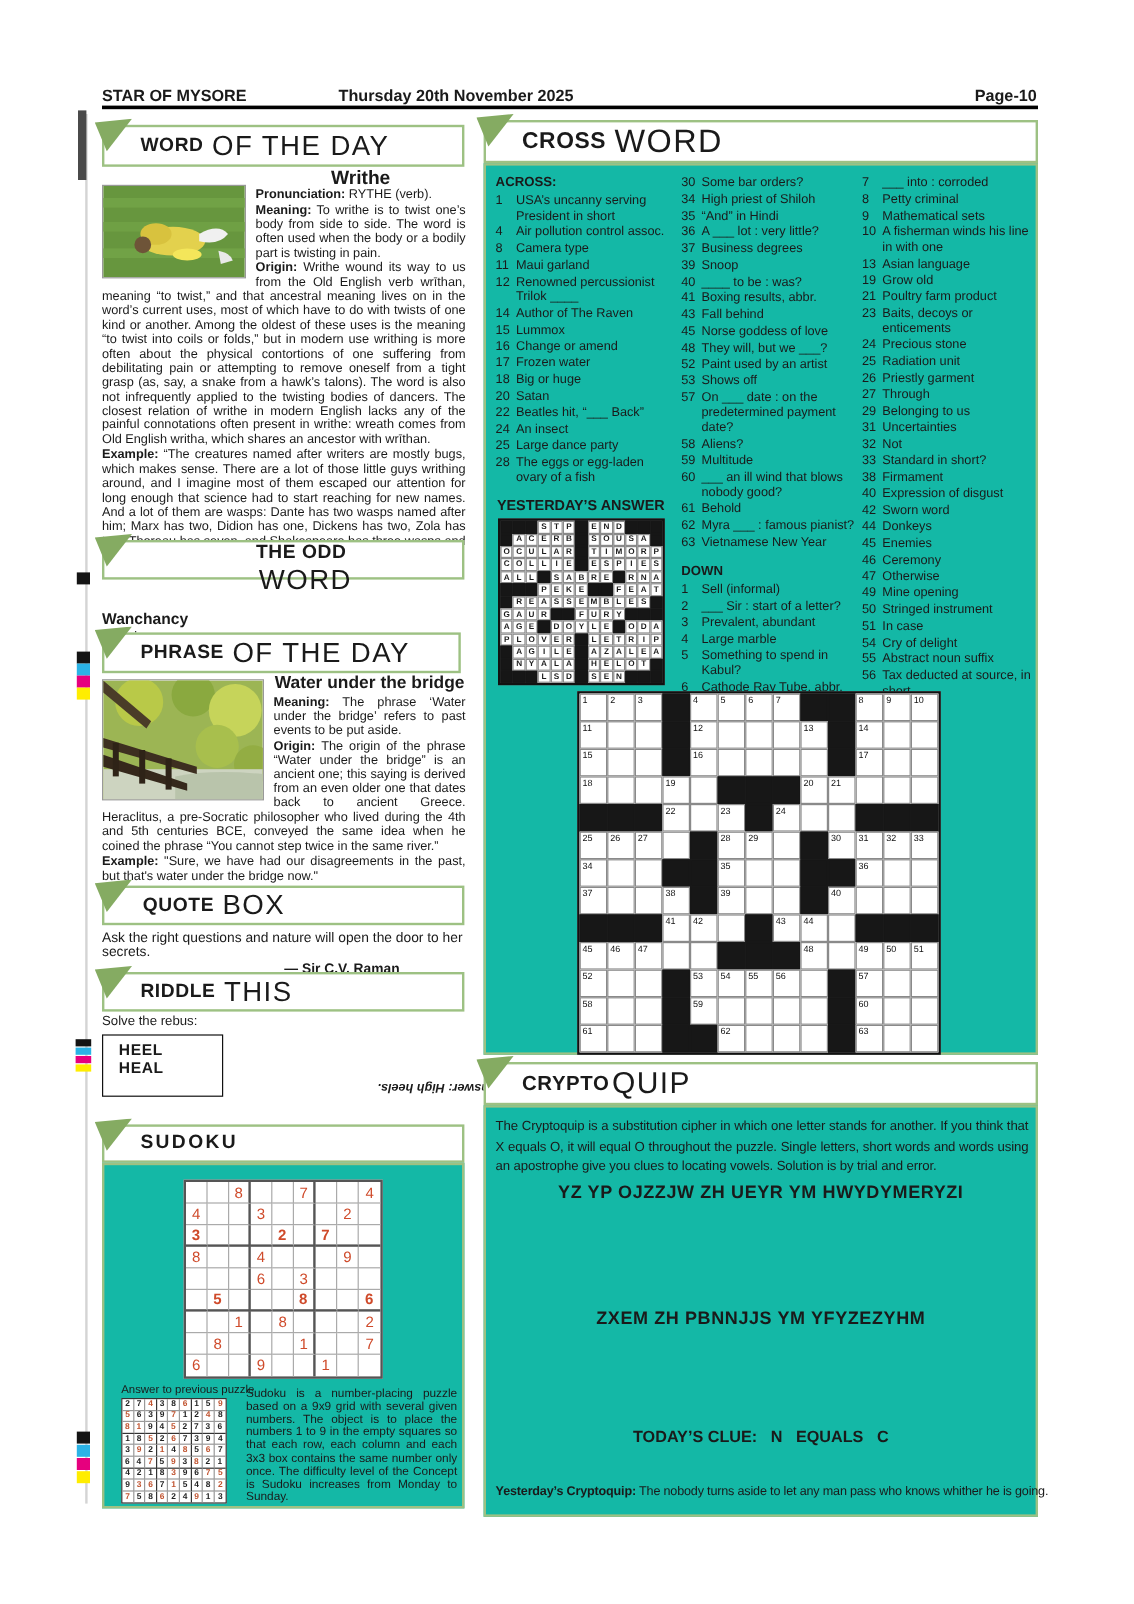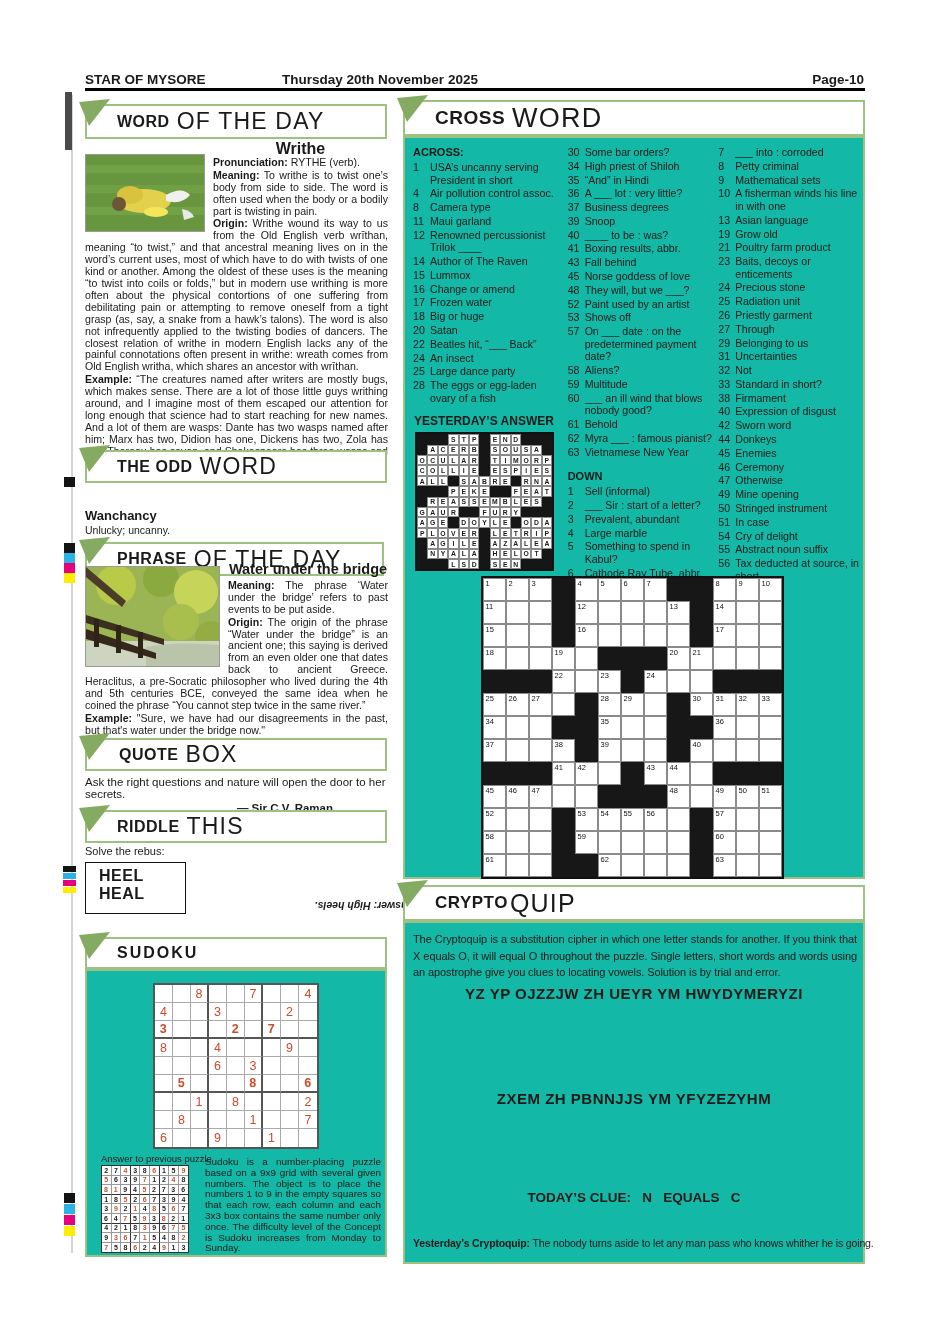--- a/index.html
+++ b/index.html
@@ -51,21 +51,21 @@
   .sc.vr{border-right:2px solid #555;} .sc.hb{border-bottom:2px solid #555;}
   .sc:nth-child(9n){border-right:none;} .sc:nth-child(n+73){border-bottom:none;}
   #sud-ans{display:grid;grid-template-columns:repeat(9,9.6px);grid-auto-rows:9.6px;border:1.5px solid #333;background:#fff;}
   .ma{box-sizing:border-box;border-right:.5px solid #999;border-bottom:.5px solid #999;font-size:7px;font-weight:bold;
       display:flex;align-items:center;justify-content:center;color:#222;}
   .ma.red{color:#c0532f;}
   .ma.vr{border-right:1.5px solid #333;} .ma.hb{border-bottom:1.5px solid #333;}
   .ma:nth-child(9n){border-right:none;} .ma:nth-child(n+73){border-bottom:none;}
   
   #rebus-box{position:absolute;left:0;top:17px;width:101px;height:52px;border:1.5px solid #111;box-sizing:border-box;
-             font-size:16px;font-weight:bold;padding:4px 0 0 13px;letter-spacing:.5px;}
+             font-size:13px;font-weight:bold;padding:4px 0 0 13px;letter-spacing:.5px;}
   #riddle-answer{position:absolute;left:150px;top:55px;width:180px;transform:rotate(180deg);
                  font-size:10.5px;font-weight:bold;font-style:italic;text-align:left;}
   
   .cq-intro{font-size:11px;line-height:16.5px;text-align:justify;letter-spacing:-.1px;}
   .cq-line{width:100%;text-align:center;font-size:15px;font-weight:bold;letter-spacing:.5px;}
   .cq-clue{width:100%;text-align:center;font-size:13.5px;font-weight:bold;}
   .cq-yest{font-size:10.5px;letter-spacing:-.15px;white-space:nowrap;}
   
   .pm{position:absolute;}
 </style>
@@ -114,33 +114,33 @@
     <ellipse cx="70" cy="57" rx="12" ry="5" fill="#f4e65a"></ellipse>
   </svg>
   <div class="wtitle">Writhe</div>
   <p><b>Pronunciation:</b> <span>RYTHE (verb).</span></p>
   <p><b>Meaning:</b> <span>To writhe is to twist one’s body from side to side. The word is often used when the body or a bodily part is twisting in pain.</span></p>
   <p><b>Origin:</b> <span>Writhe wound its way to us from the Old English verb wrīthan, meaning “to twist,” and that ancestral meaning lives on in the word’s current uses, most of which have to do with twists of one kind or another. Among the oldest of these uses is the meaning “to twist into coils or folds,” but in modern use writhing is more often about the physical contortions of one suffering from debilitating pain or attempting to remove oneself from a tight grasp (as, say, a snake from a hawk’s talons). The word is also not infrequently applied to the twisting bodies of dancers. The closest relation of writhe in modern English lacks any of the painful connotations often present in writhe: wreath comes from Old English writha, which shares an ancestor with wrīthan.</span></p>
   <p><b>Example:</b> <span>“The creatures named after writers are mostly bugs, which makes sense. There are a lot of those little guys writhing around, and I imagine most of them escaped our attention for long enough that science had to start reaching for new names. And a lot of them are wasps: Dante has two wasps named after him; Marx has two, Didion has one, Dickens has two, Zola has two, Thoreau has seven, and Shakespeare has three wasps and a bacterium. Nabokov has a lot of butterflies, naturally.”</span></p>
   <p style="text-align:left;">—James Folta, LitHub.com, 25 Aug. 2025</p>
 </div>
 
-<div class="sec-head" style="left:85px;top:450px;width:302px;height:33px;">
+<div class="sec-head" style="left:85px;top:450px;width:302px;height:33px;flex-direction:column;">
   <svg class="fold" width="32" height="28">
       <polygon points="0,3 31,0 10,27" fill="#85ab62"></polygon>
     </svg>
   <span class="hb">THE ODD</span>
   <span class="hl">WORD</span>
 </div>
 <div class="abs" style="left:85px;top:508px;width:303px;text-align:left;">
   <div style="font-size:13px;font-weight:bold;">Wanchancy</div>
   <div style="font-size:10.5px;margin-top:1px;">Unlucky; uncanny.</div>
 </div>
 
-<div class="sec-head" style="left:85px;top:527px;width:299px;height:34px;margin-top:15px;">
+<div class="sec-head" style="left:85px;top:527px;width:299px;height:34px;">
   <svg class="fold" width="32" height="28">
       <polygon points="0,3 31,0 10,27" fill="#85ab62"></polygon>
     </svg>
   <span class="hb">PHRASE</span>
   <span class="hl">OF THE DAY</span>
 </div>
 <div class="abs flowtext" style="left:85px;top:564px;width:303px;">
   <svg class="photo" width="133" height="99" viewBox="0 0 133 99" style="margin-top:2px;">
     <rect width="133" height="99" fill="#9cb554"></rect>
     <circle cx="30" cy="18" r="20" fill="#b9c948"></circle>

